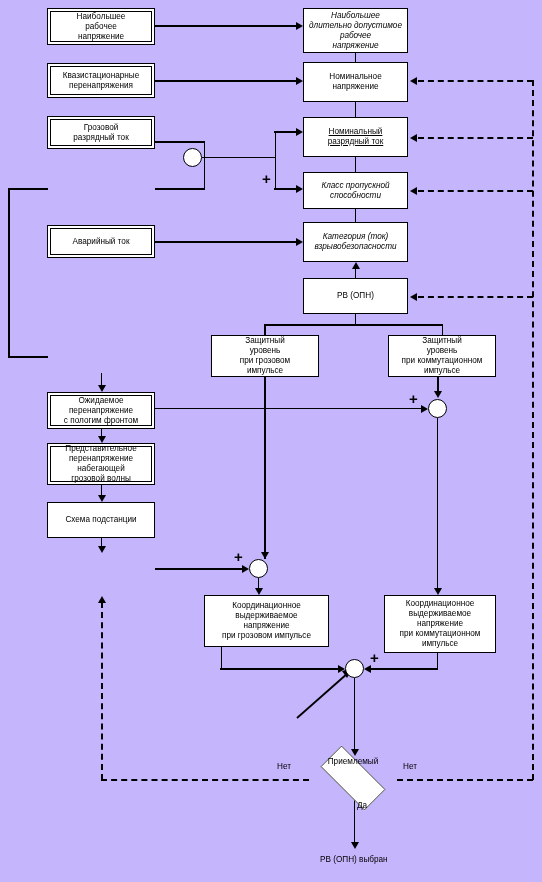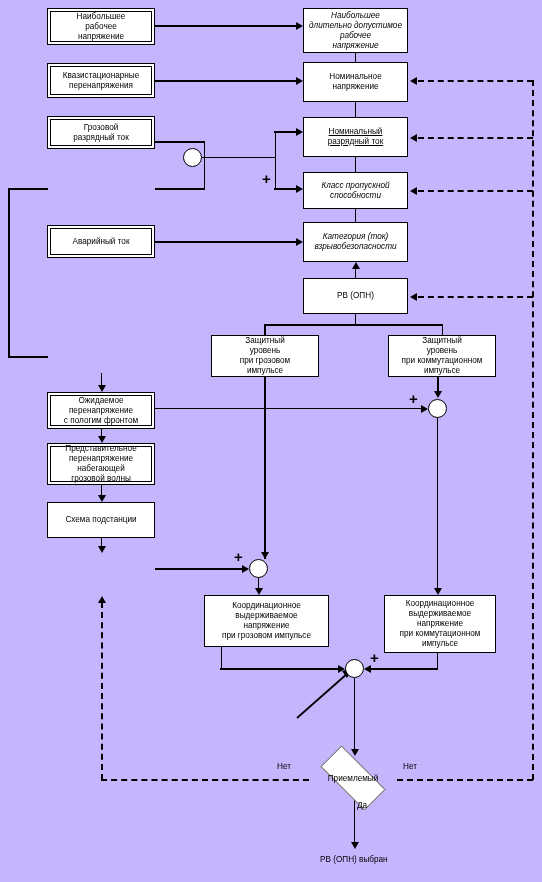--- a/index.html
+++ b/index.html
@@ -25,21 +25,21 @@
     content:"";position:absolute;left:2px;top:2px;right:2px;bottom:2px;
     border:1.3px solid #000;pointer-events:none;
   }
   .box.ital{ font-style:italic; }
   .box .t{ display:block; width:100%; }
 
   
   .diamond{
     position:absolute;
     box-sizing:border-box;
-    display:flex;align-items:center;justify-content:center;
+    display:flex;justify-content:center;
     z-index:6;
   }
   .diamond .dshape{
     position:absolute;inset:0;
     background:#fff;
     border:1.6px solid #000;
     transform:rotate(45deg) scale(.705);
     transform-origin:center center;
   }
   .diamond .dlabel{

